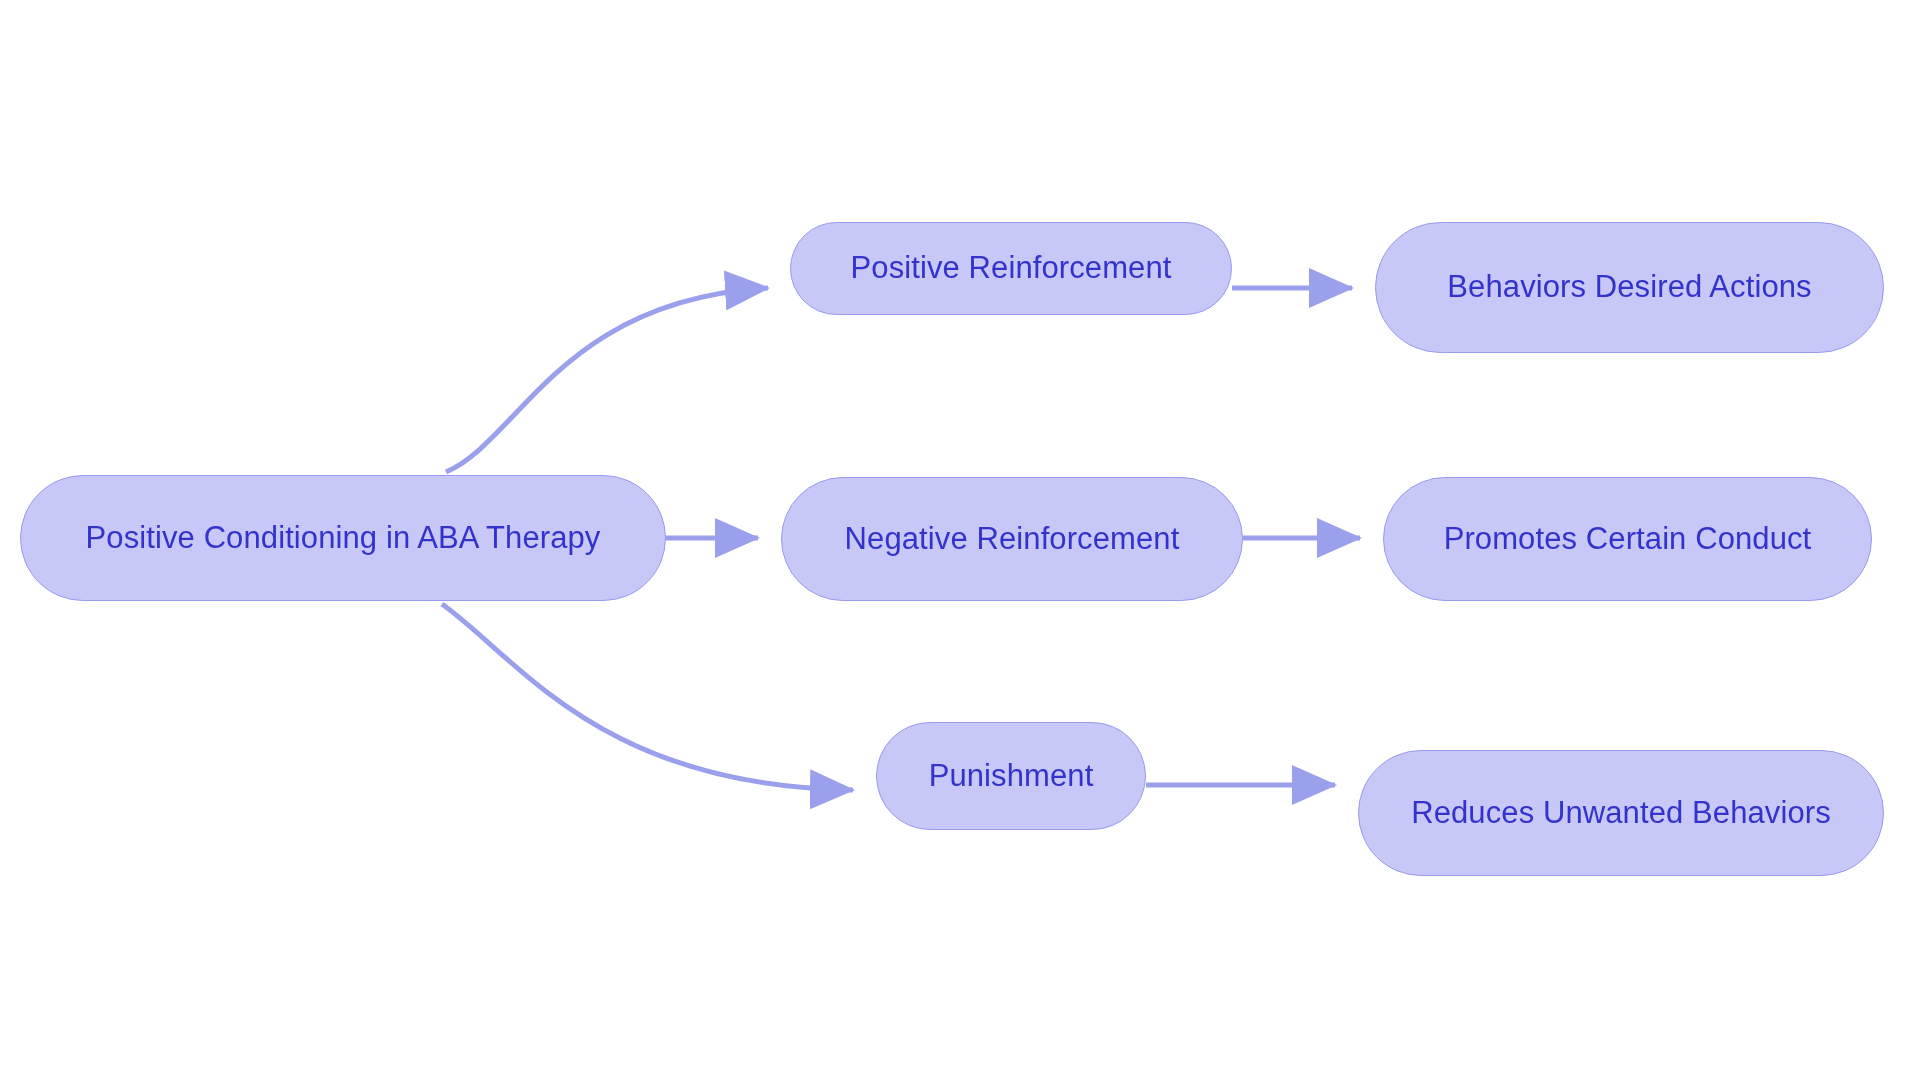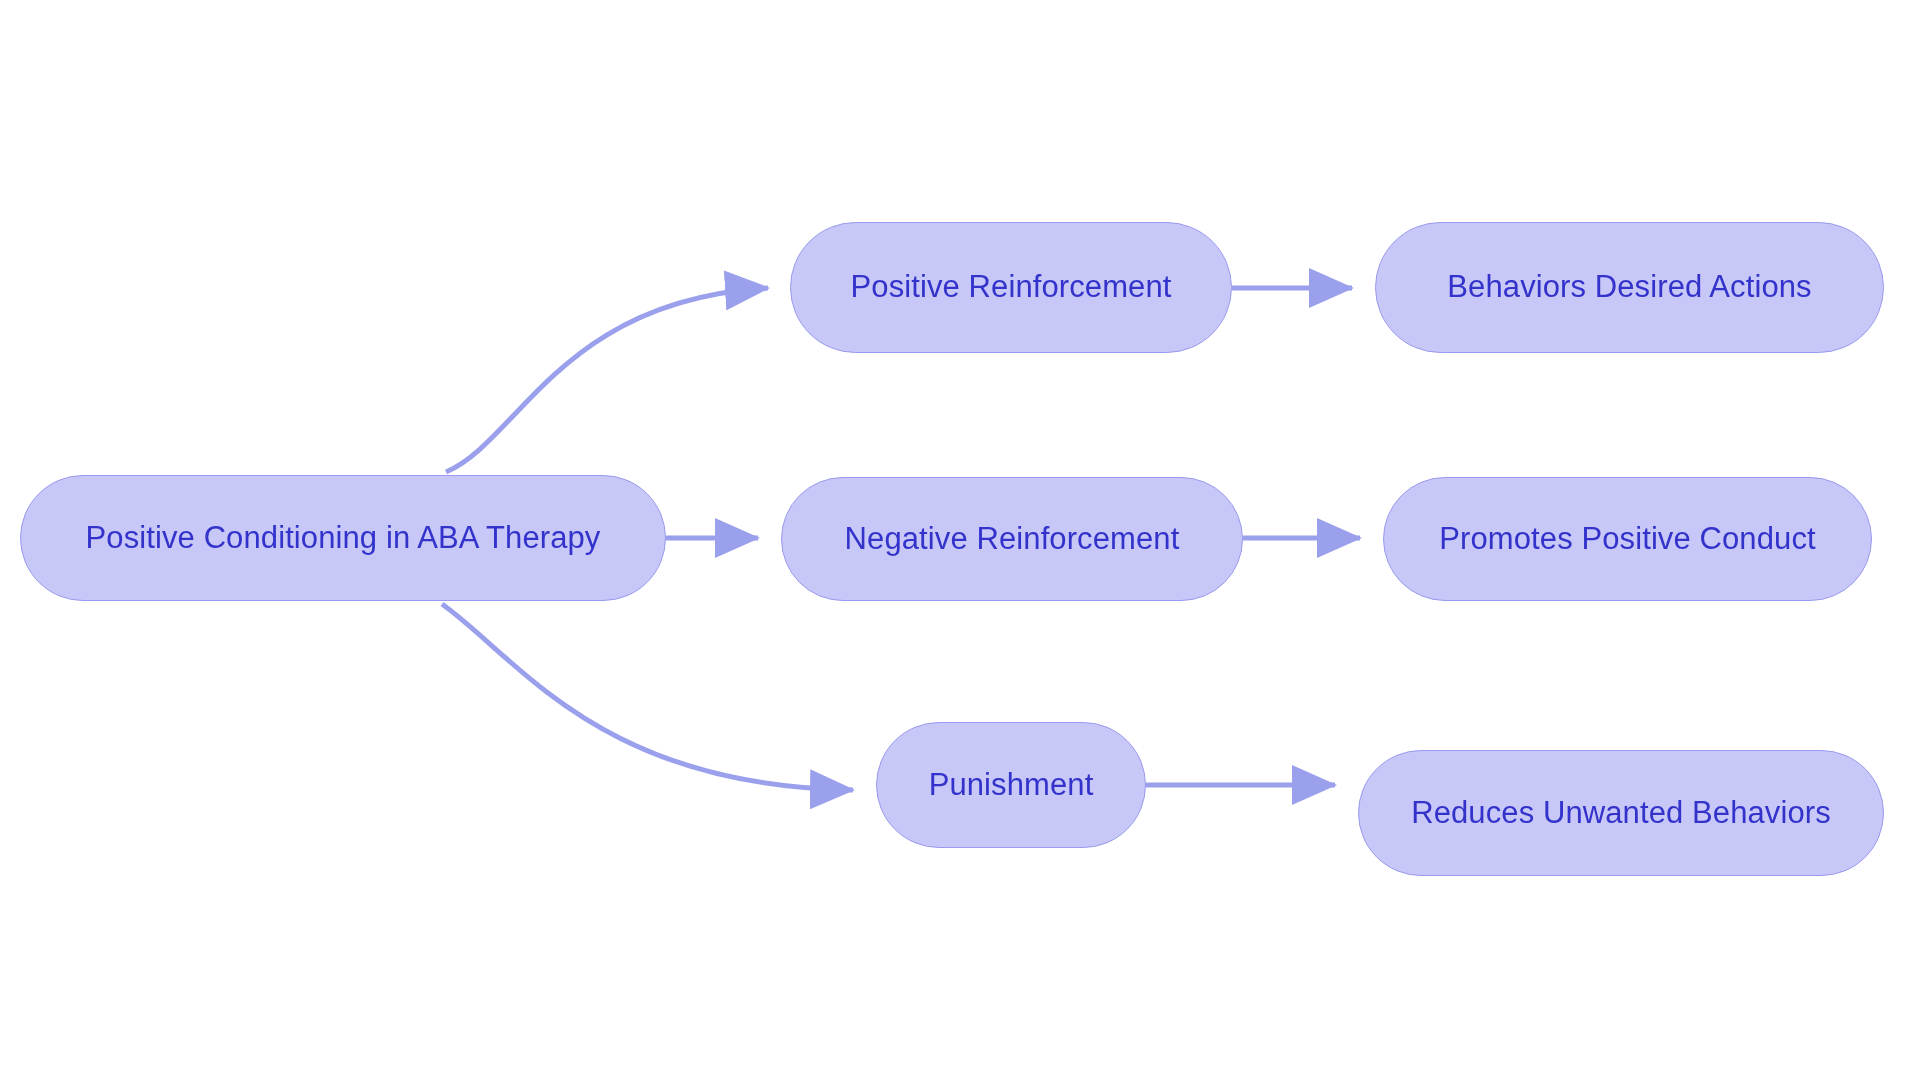--- a/index.html
+++ b/index.html
@@ -71,37 +71,37 @@
 
     <path d="M 1243,538 L 1360,538" fill="none" stroke="#9aa0ec" stroke-width="5" marker-end="url(#arrowhead)"></path>
 
     <path d="M 1146,785 L 1335,785" fill="none" stroke="#9aa0ec" stroke-width="5" marker-end="url(#arrowhead)"></path>
   </svg>
 
   <div class="node" style="left:20px; top:475px; width:646px; height:126px;">
     <span class="node-label">Positive Conditioning in ABA Therapy</span>
   </div>
 
-  <div class="node" style="left:790px; top:222px; width:442px; height:131px;">
+  <div class="node" style="left:790px; top:222px; width:442px; height:93px;">
     <span class="node-label">Positive Reinforcement</span>
   </div>
 
   <div class="node" style="left:781px; top:477px; width:462px; height:124px;align-items:center;">
     <span class="node-label">Negative Reinforcement</span>
   </div>
 
-  <div class="node" style="left:876px; top:722px; width:270px; height:126px;">
+  <div class="node" style="left:876px; top:722px; width:270px; height:108px;">
     <span class="node-label">Punishment</span>
   </div>
 
   <div class="node" style="left:1375px; top:222px; width:509px; height:131px;">
     <span class="node-label">Behaviors Desired Actions</span>
   </div>
 
   <div class="node" style="left:1383px; top:477px; width:489px; height:124px;">
-    <span class="node-label">Promotes Positive Conduct</span>
+    <span class="node-label">Promotes Certain Conduct</span>
   </div>
 
   <div class="node" style="left:1358px; top:722px; width:526px; height:126px;margin-top:28px;">
     <span class="node-label">Reduces Unwanted Behaviors</span>
   </div>
 
 </div>
 
 </body></html>

